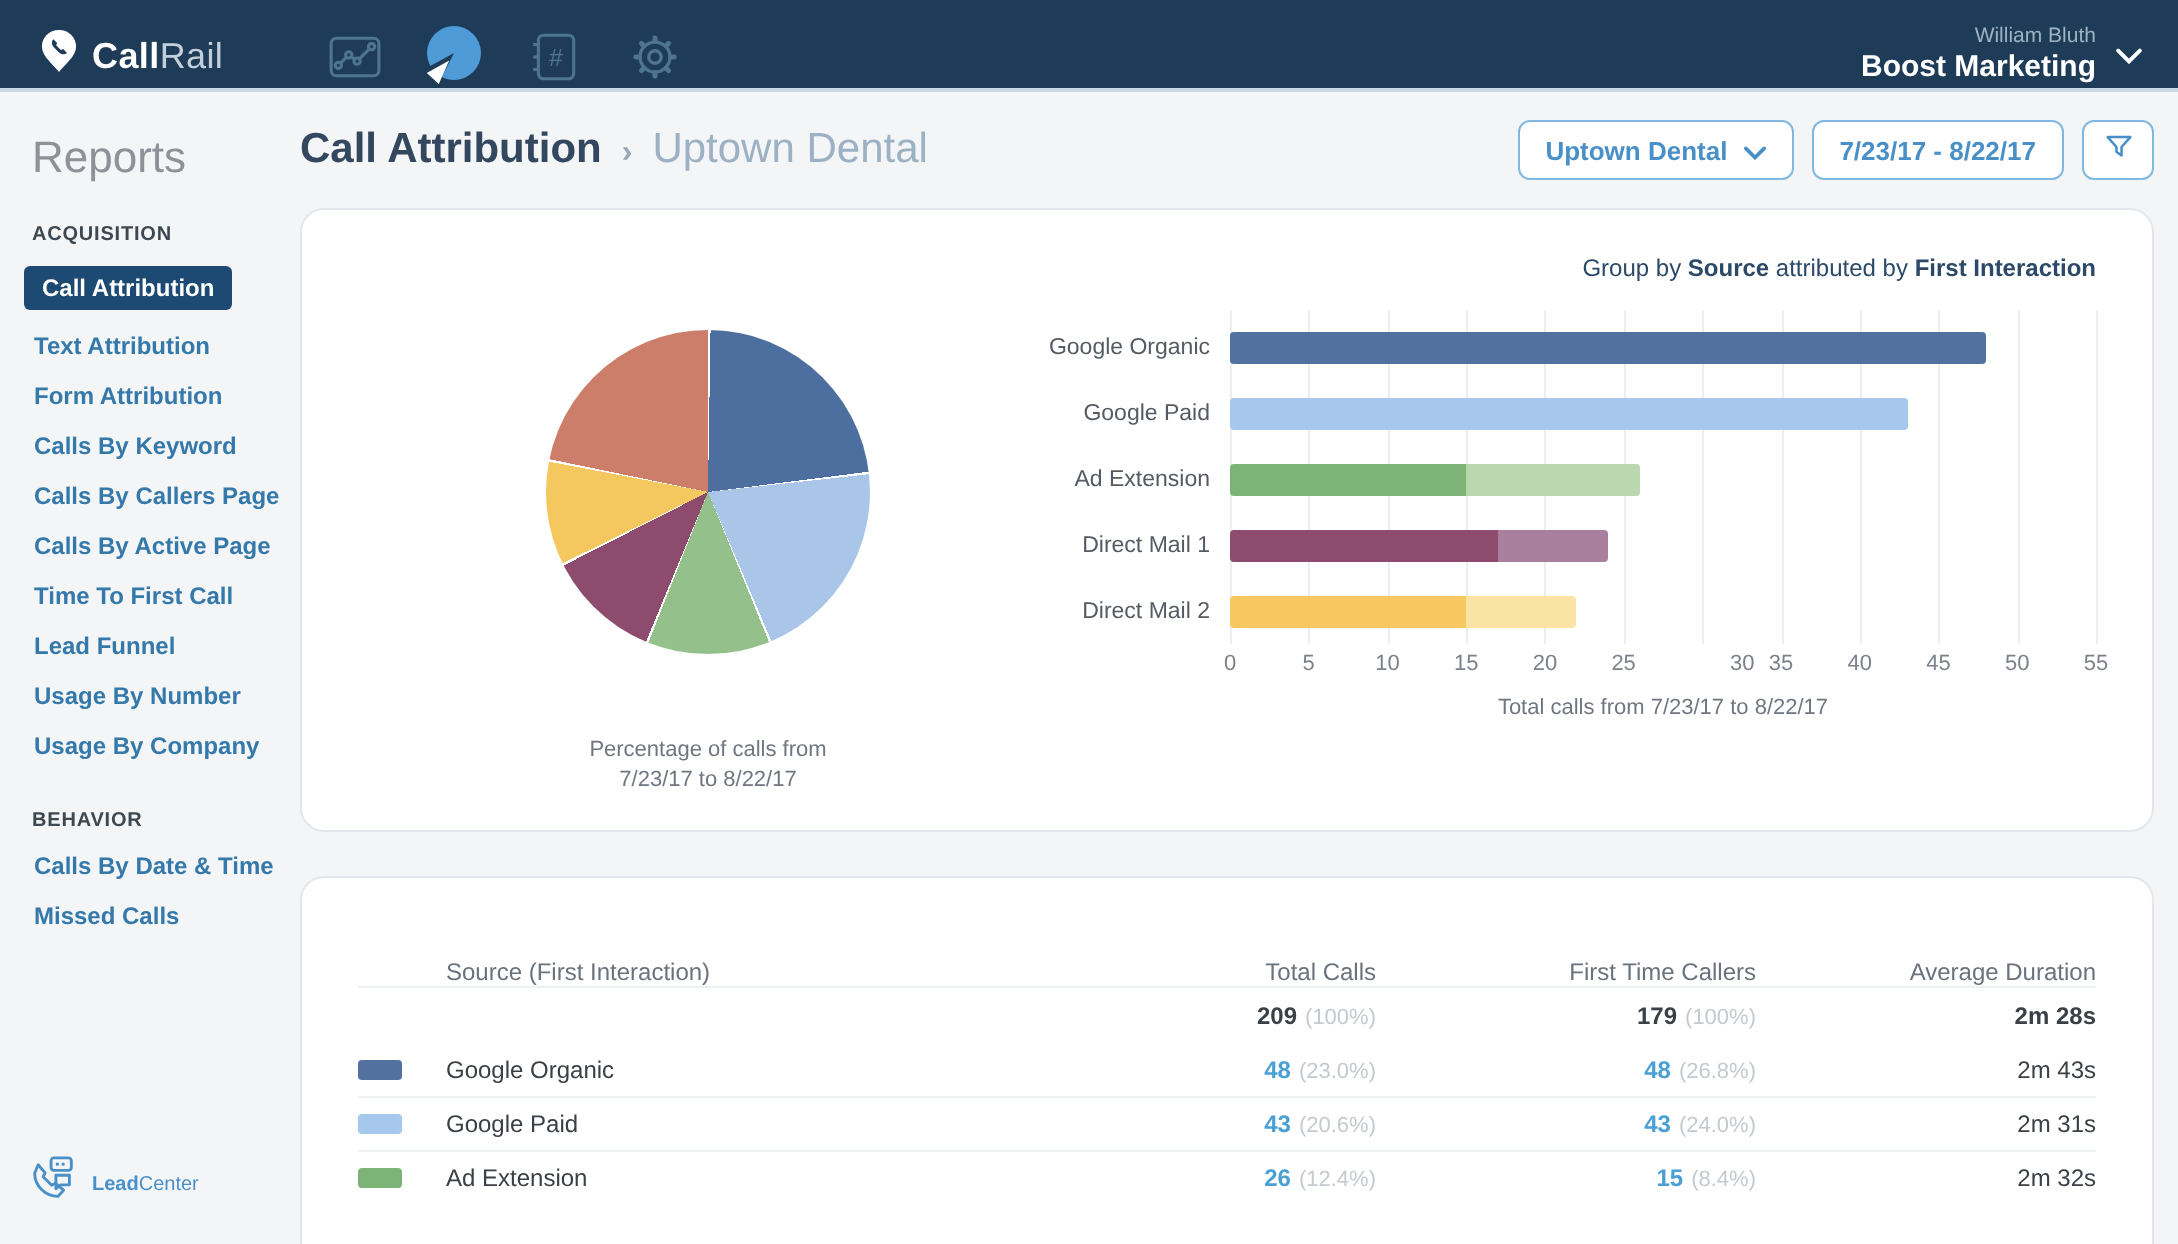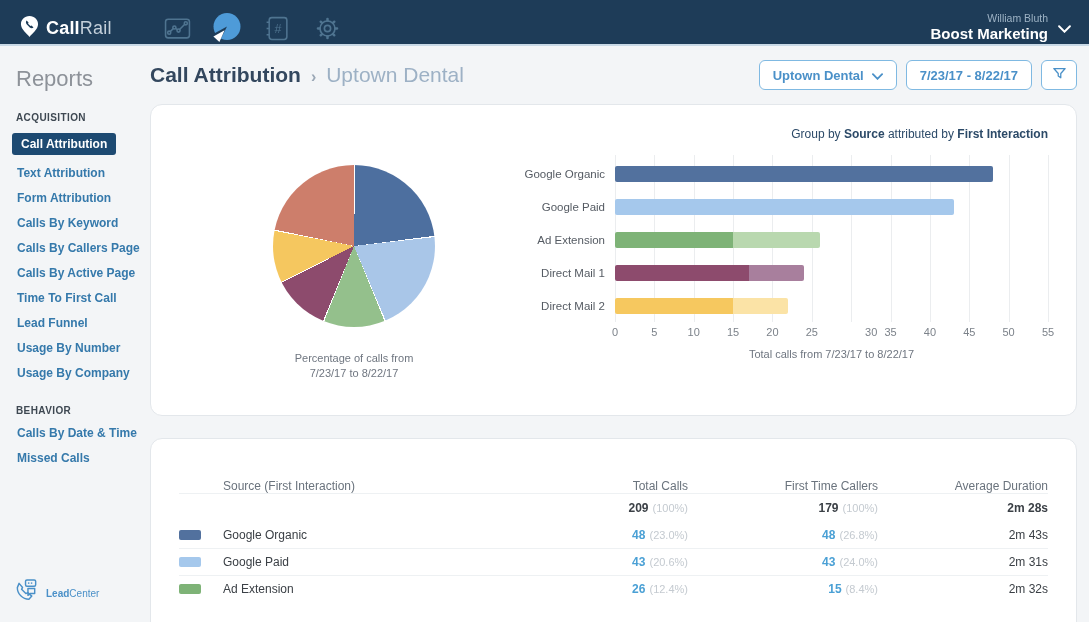--- a/index.html
+++ b/index.html
@@ -40,21 +40,21 @@
   .tool-btn.icon-only { width:36px; padding:0; justify-content:center; }
 
   
   .card { background:#fff; border:1px solid #e3e7eb; border-radius:12px; }
   .chart-card { height:312px; overflow:hidden; }
   .groupby { text-align:right; padding:22px 28px 0 0; font-size:12px; color:#2c4a68; }
   .groupby b { font-weight:700; }
   .charts { display:flex; padding:14px 28px 0 44px; }
   .pie-block { width:318px; flex:0 0 318px; text-align:center; padding-top:10px; }
   .pie { width:162px; height:162px; border-radius:50%; margin:0 auto; }
-  .chart-caption { font-size:11px; color:#6f7680; line-height:1.4; margin-top:24px; }
+  .chart-caption { font-size:11px; color:#6f7680; line-height:1.4; margin-top:41px; }
   .bar-block { flex:1; padding-top:2px; }
   .bar-chart { display:grid; grid-template-columns:92px 1fr; column-gap:10px; }
   .bar-labels { display:flex; flex-direction:column; }
   .bar-label { height:33px; display:flex; align-items:center; justify-content:flex-end; font-size:11.5px; color:#555b63; }
   .plot { position:relative; height:165px; }
   .vline { position:absolute; top:-2px; bottom:0; width:1px; background:#ebedef; }
   .track { position:relative; height:33px; display:flex; align-items:center; }
   .seg { height:16px; }
   .seg.dark { border-radius:2px 0 0 2px; }
   .seg.light { border-radius:0 2px 2px 0; }

